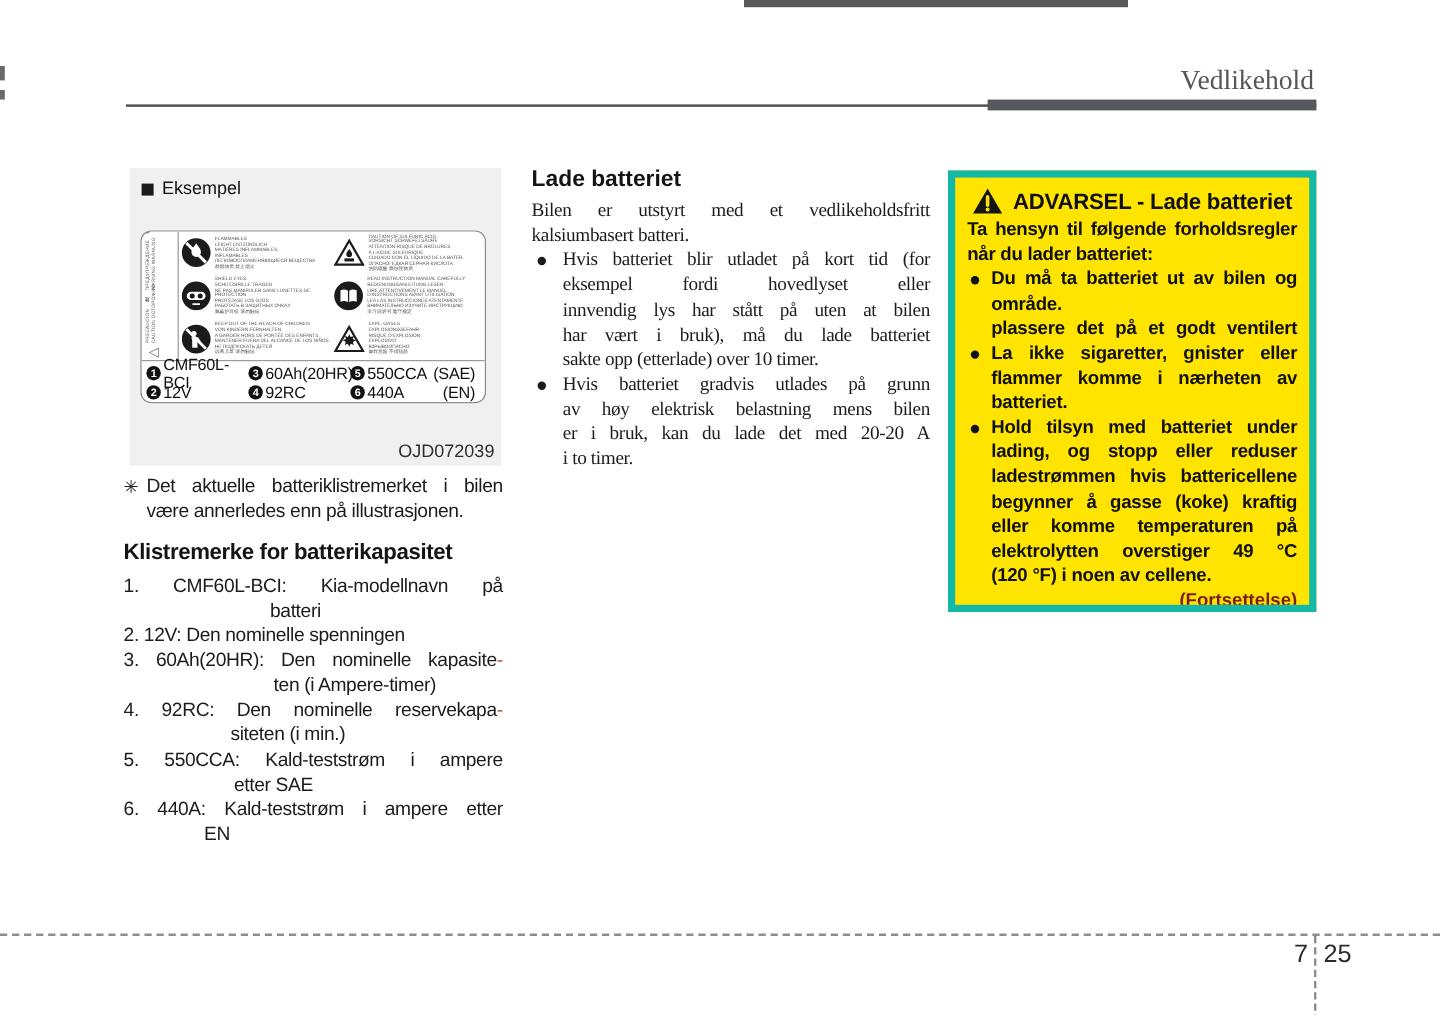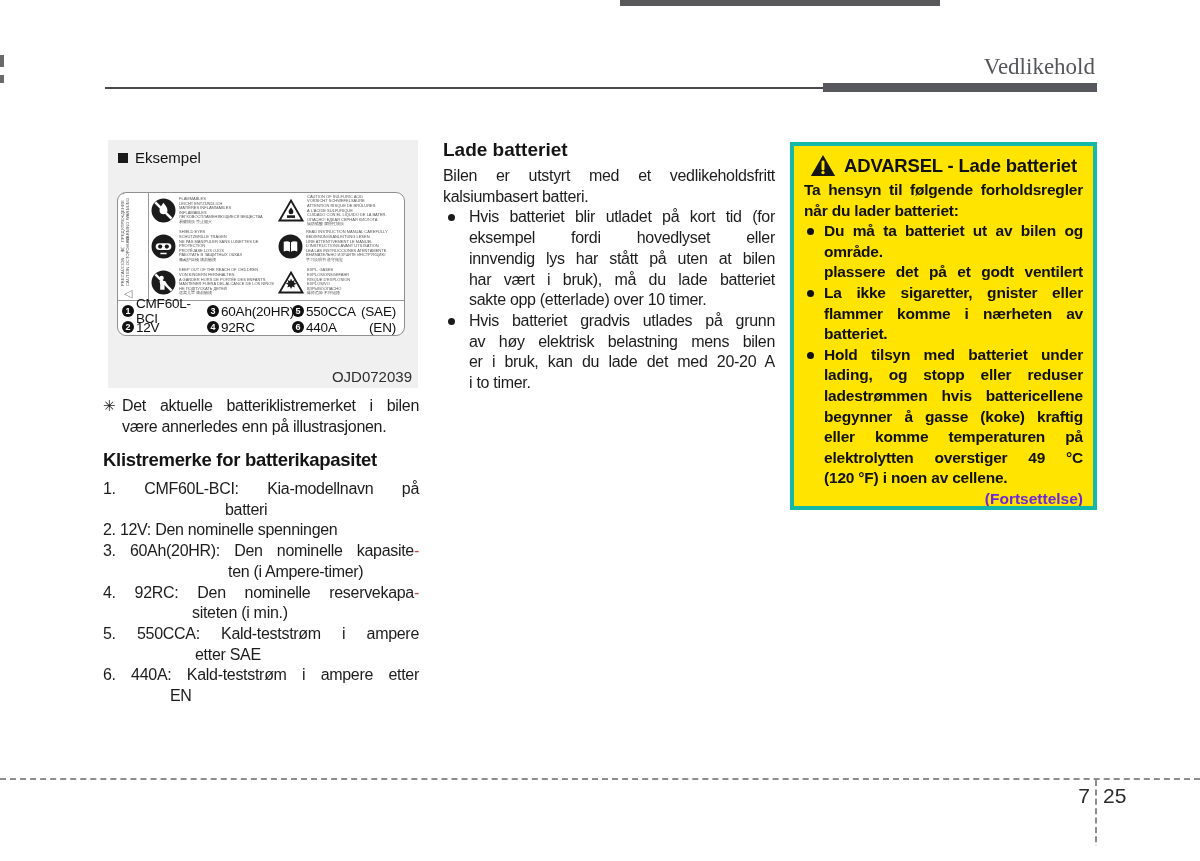--- a/index.html
+++ b/index.html
@@ -69,33 +69,33 @@
   .cap-item:nth-child(1) .cl2{padding-left:122px;}
   .cap-item:nth-child(3) .cl2{padding-left:125px;}
   .cap-item:nth-child(4) .cl2{padding-left:89px;}
   .cap-item:nth-child(5) .cl2{padding-left:92px;}
   .cap-item:nth-child(6) .cl2{padding-left:67px;}
   .hy{color:#c0504d;}
 
   
   .mid{position:absolute;left:443px;top:139px;width:332px;}
   .mid-head{font-size:19px;font-weight:bold;line-height:22px;margin:0 0 5px 0;color:#141414;}
-  .body-lines{font-size:16px;line-height:20.7px;letter-spacing:-0.3px;}
+  .body-lines{font-size:16px;line-height:20.7px;letter-spacing:-0.3px;font-family:Liberation Serif, serif;}
   .mbullet{position:relative;padding-left:26px;}
   .bdot{position:absolute;left:5px;top:7px;width:7px;height:7px;border-radius:50%;background:#1c1c1c;}
 
   
   .warnbox{position:absolute;left:790px;top:142px;width:307px;height:368px;background:#ffe400;
-           border:4px solid #14b8a6;box-sizing:border-box;padding:6px 10px 14px 10px;overflow:hidden;}
+           border:6px solid #14b8a6;box-sizing:border-box;padding:6px 10px 14px 10px;overflow:hidden;}
   .wb-title{display:flex;align-items:center;justify-content:center;gap:8px;margin:2px 0 3px 0;}
   .wb-title-text{font-size:18.5px;font-weight:bold;color:#101010;letter-spacing:-0.2px;white-space:nowrap;}
   .wb-lines{font-size:15.5px;font-weight:bold;line-height:20.6px;letter-spacing:-0.2px;color:#101010;}
   .wbullet{position:relative;padding-left:20px;}
   .wbullet .bdot{left:3px;top:7px;background:#101010;}
-  .wb-cont{font-size:15.5px;font-weight:bold;line-height:20.6px;text-align:right;color:#6d28d9;}
+  .wb-cont{font-size:15.5px;font-weight:bold;line-height:20.6px;text-align:right;color:#7f1d1d;}
 
   
   .dash-h{position:absolute;left:0;top:778px;width:1200px;height:0;border-top:2px dashed #8d8d8d;}
   .dash-v{position:absolute;left:1095px;top:780px;height:81px;width:0;border-left:2px dashed #8d8d8d;}
   .pn-ch{position:absolute;left:1020px;top:784px;width:70px;text-align:right;font-size:21px;color:#2b2b2b;}
   .pn-pg{position:absolute;left:1103px;top:784px;font-size:21px;color:#2b2b2b;}
 </style>
 </head>
 <body>
 

